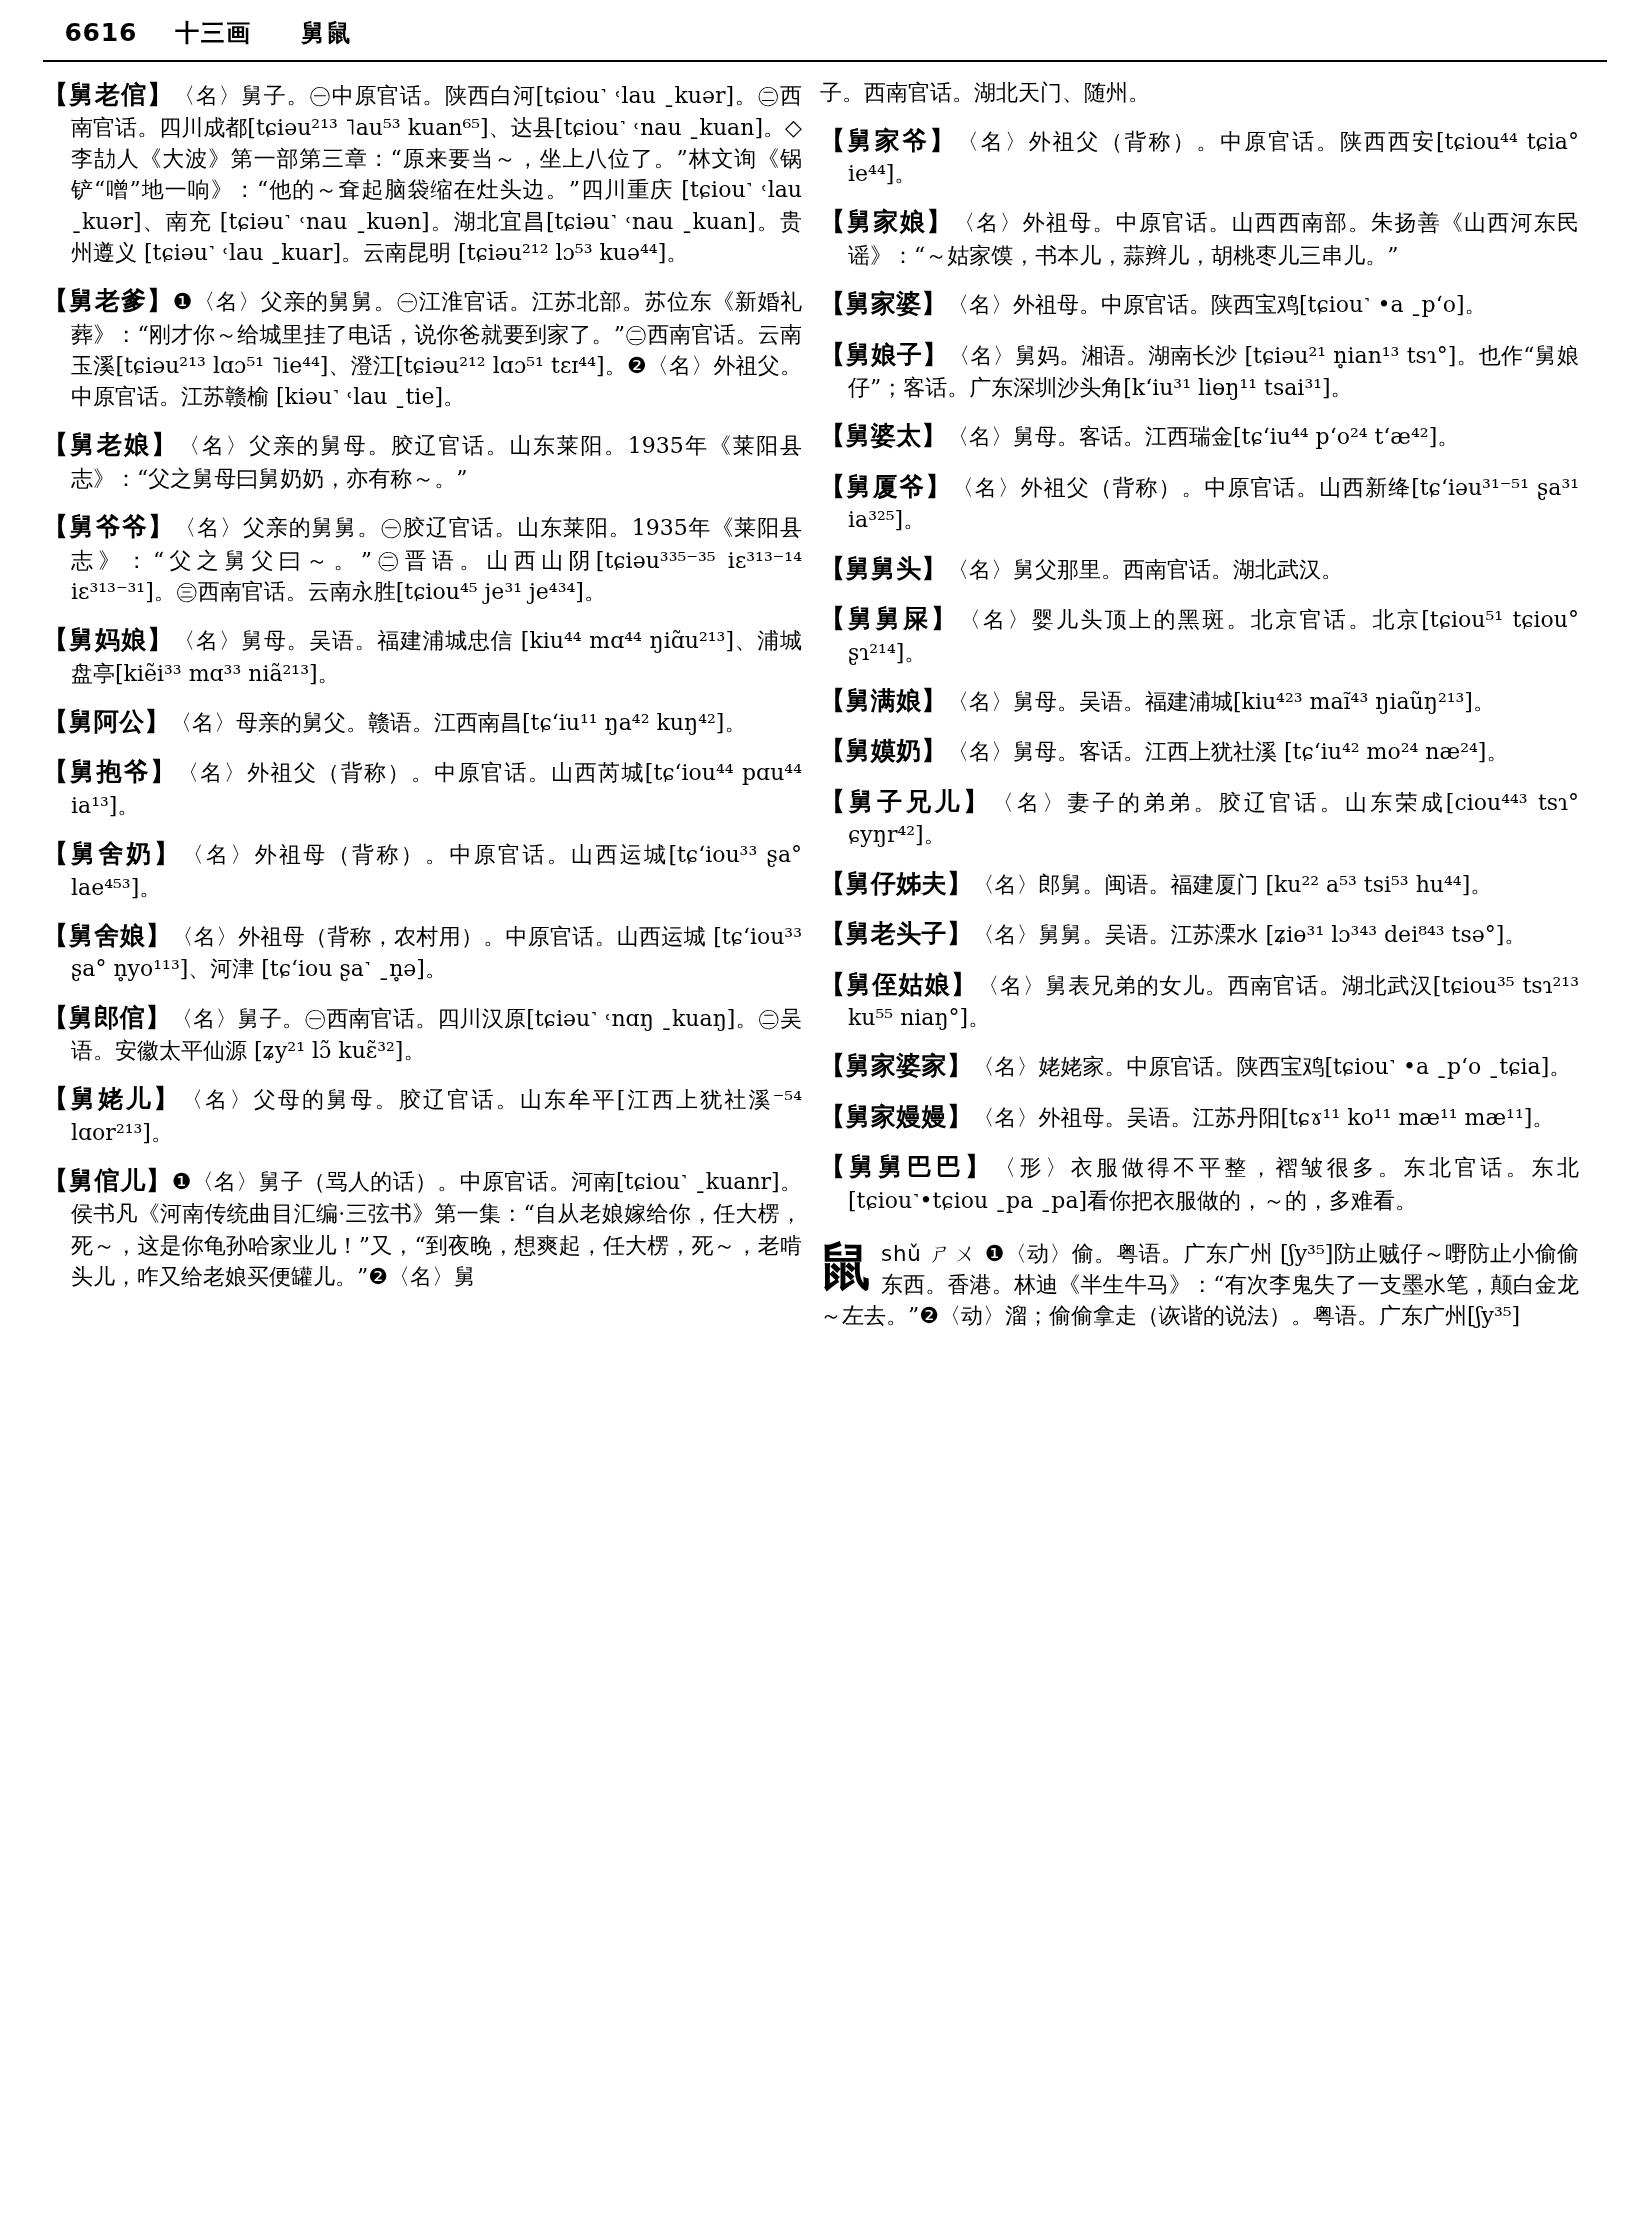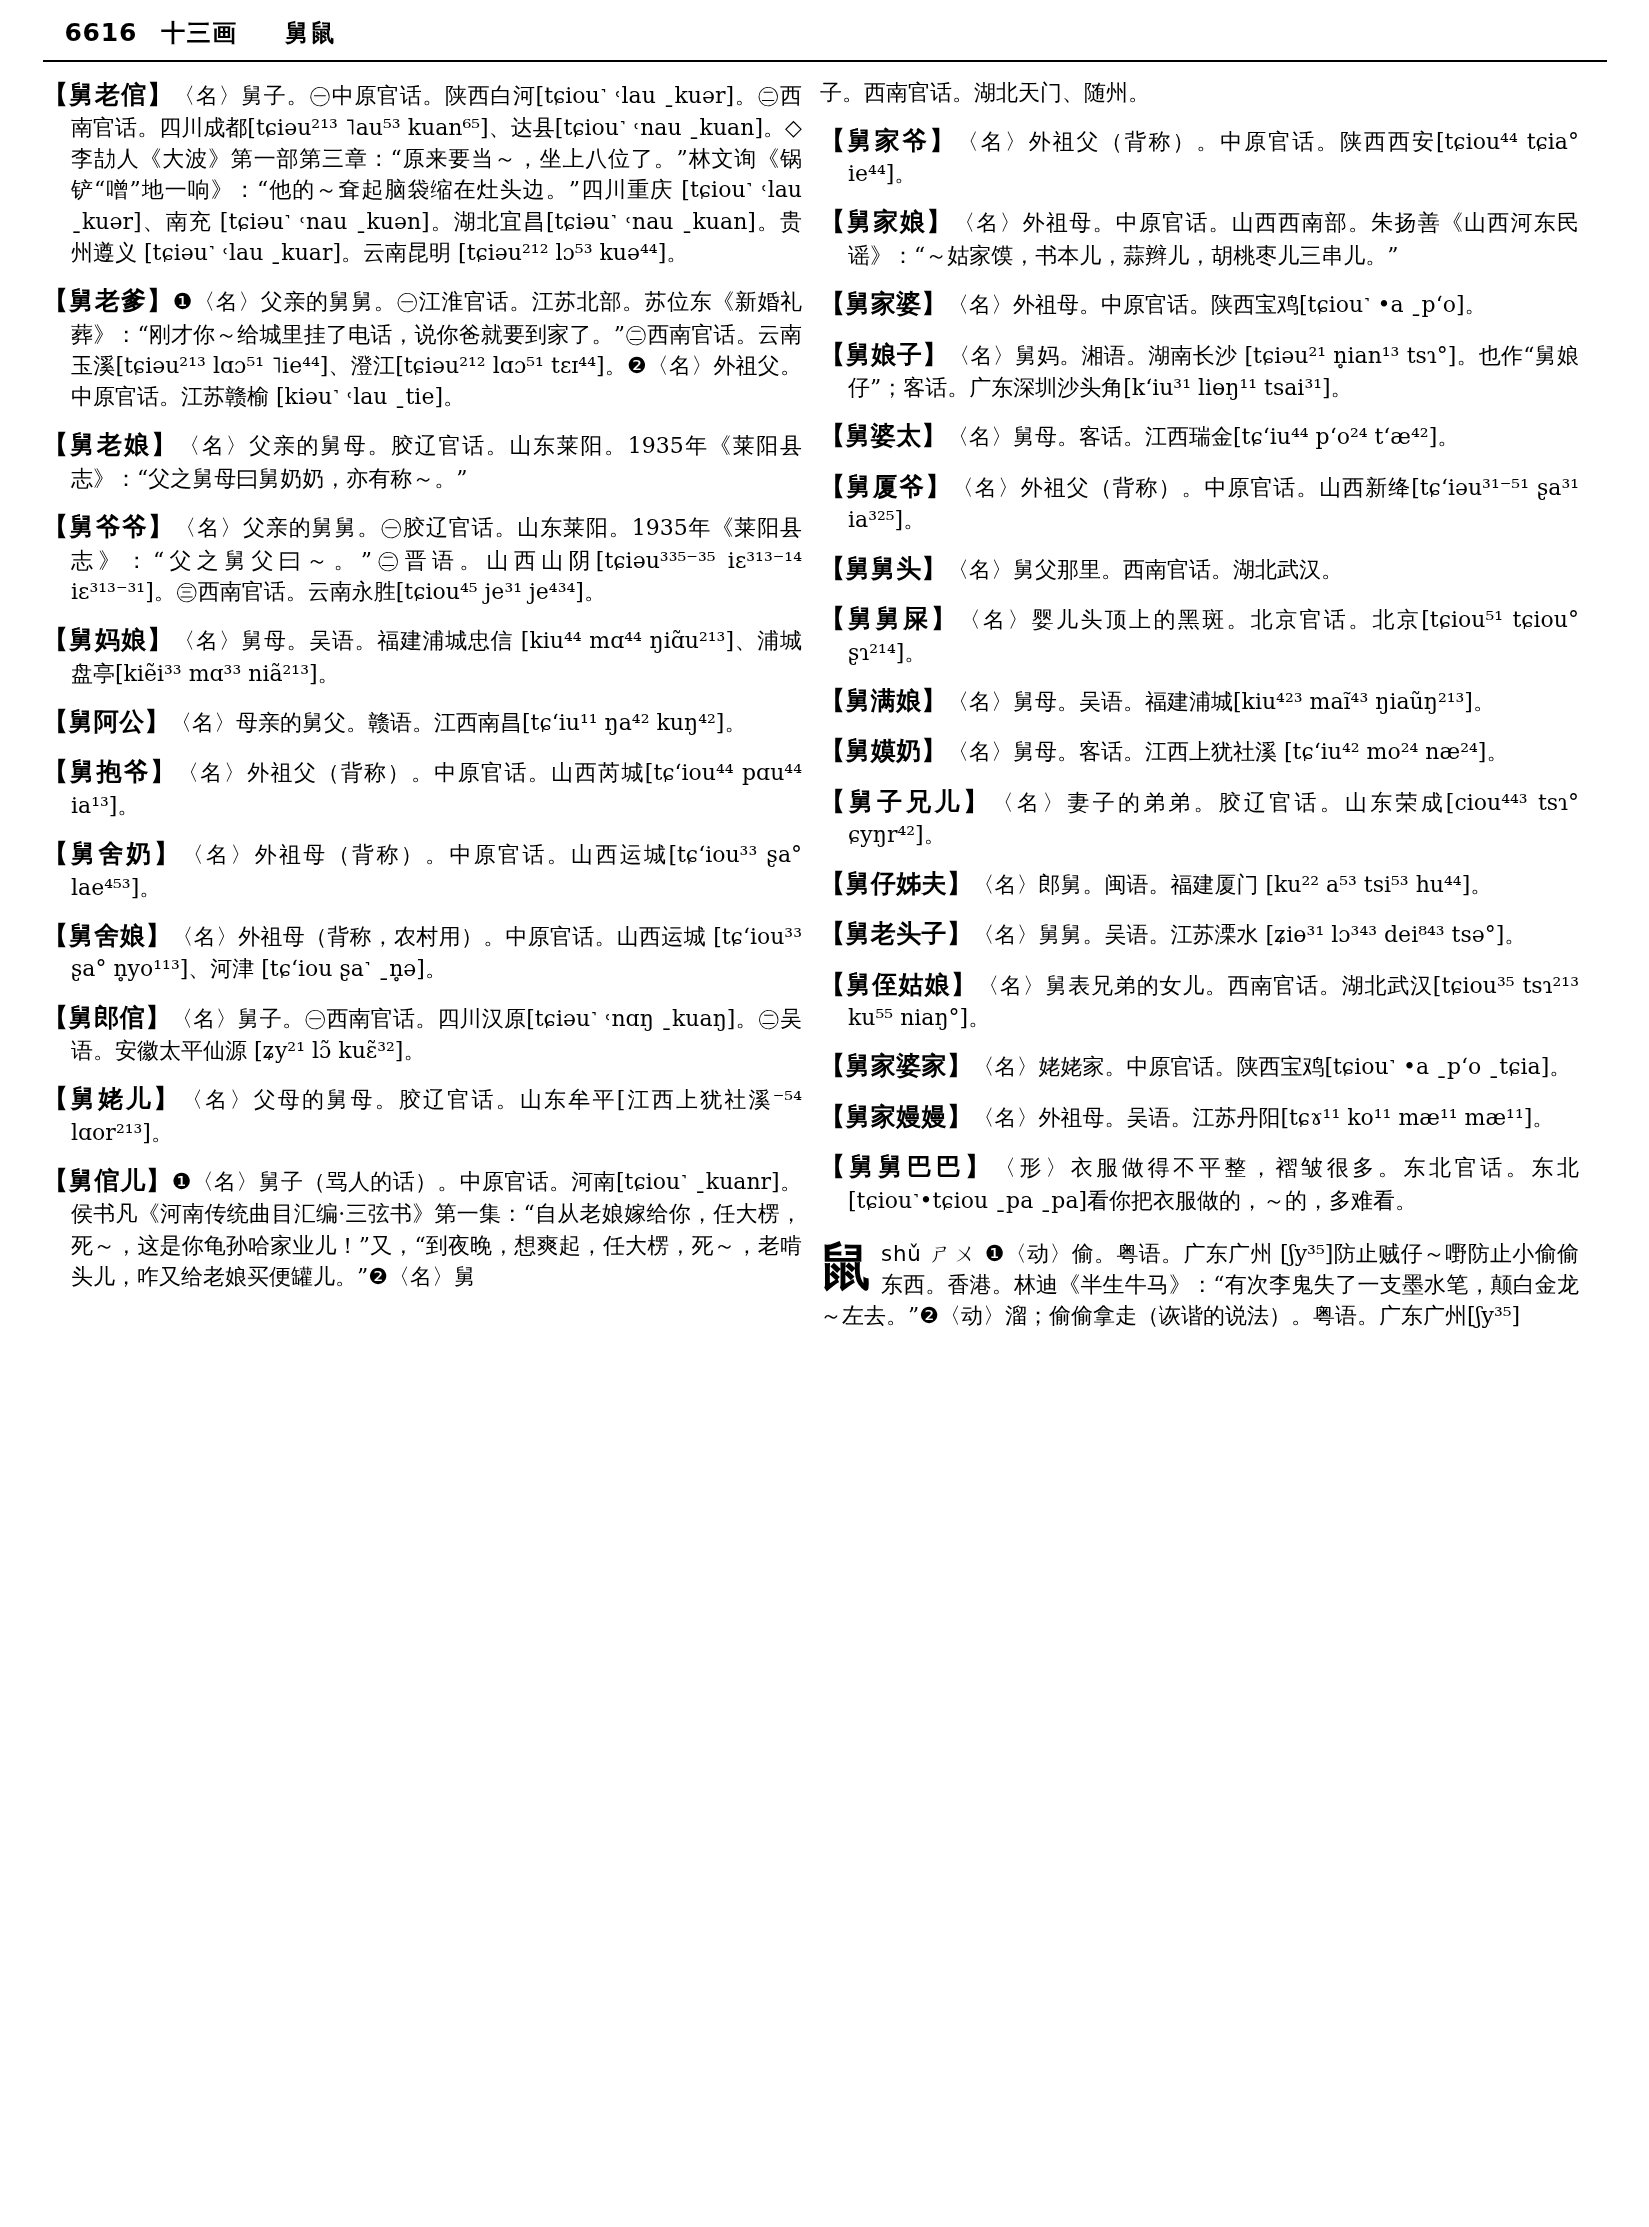--- a/index.html
+++ b/index.html
@@ -19,38 +19,38 @@
     position: relative;
     width: 1650px;
     height: 2227px;
     box-sizing: border-box;
     padding: 16.5px 43px 0 43px;
   }
   
   .header {
     display: flex;
     align-items: baseline;
-    gap: 24px;
+    gap: 38px;
     font-weight: bold;
     padding-left: 21.4px;
     height: 43px;
   }
   .header .pageno {
     font-size: 25px;
     letter-spacing: 0.8px;
     font-family: "DejaVu Sans", sans-serif;
   }
   .header .strokes {
     font-size: 24px;
     letter-spacing: 1.6px;
   }
   .header .radical {
     font-size: 24px;
     letter-spacing: 1.6px;
-    margin-left: 23px;
+    margin-left: 11px;
     font-family: Liberation Serif, serif;
   }
   .rule {
     border-top: 2.5px solid #000;
     margin: 0 0 15px 0;
   }
   
   .columns {
     display: flex;
     gap: 18px;

